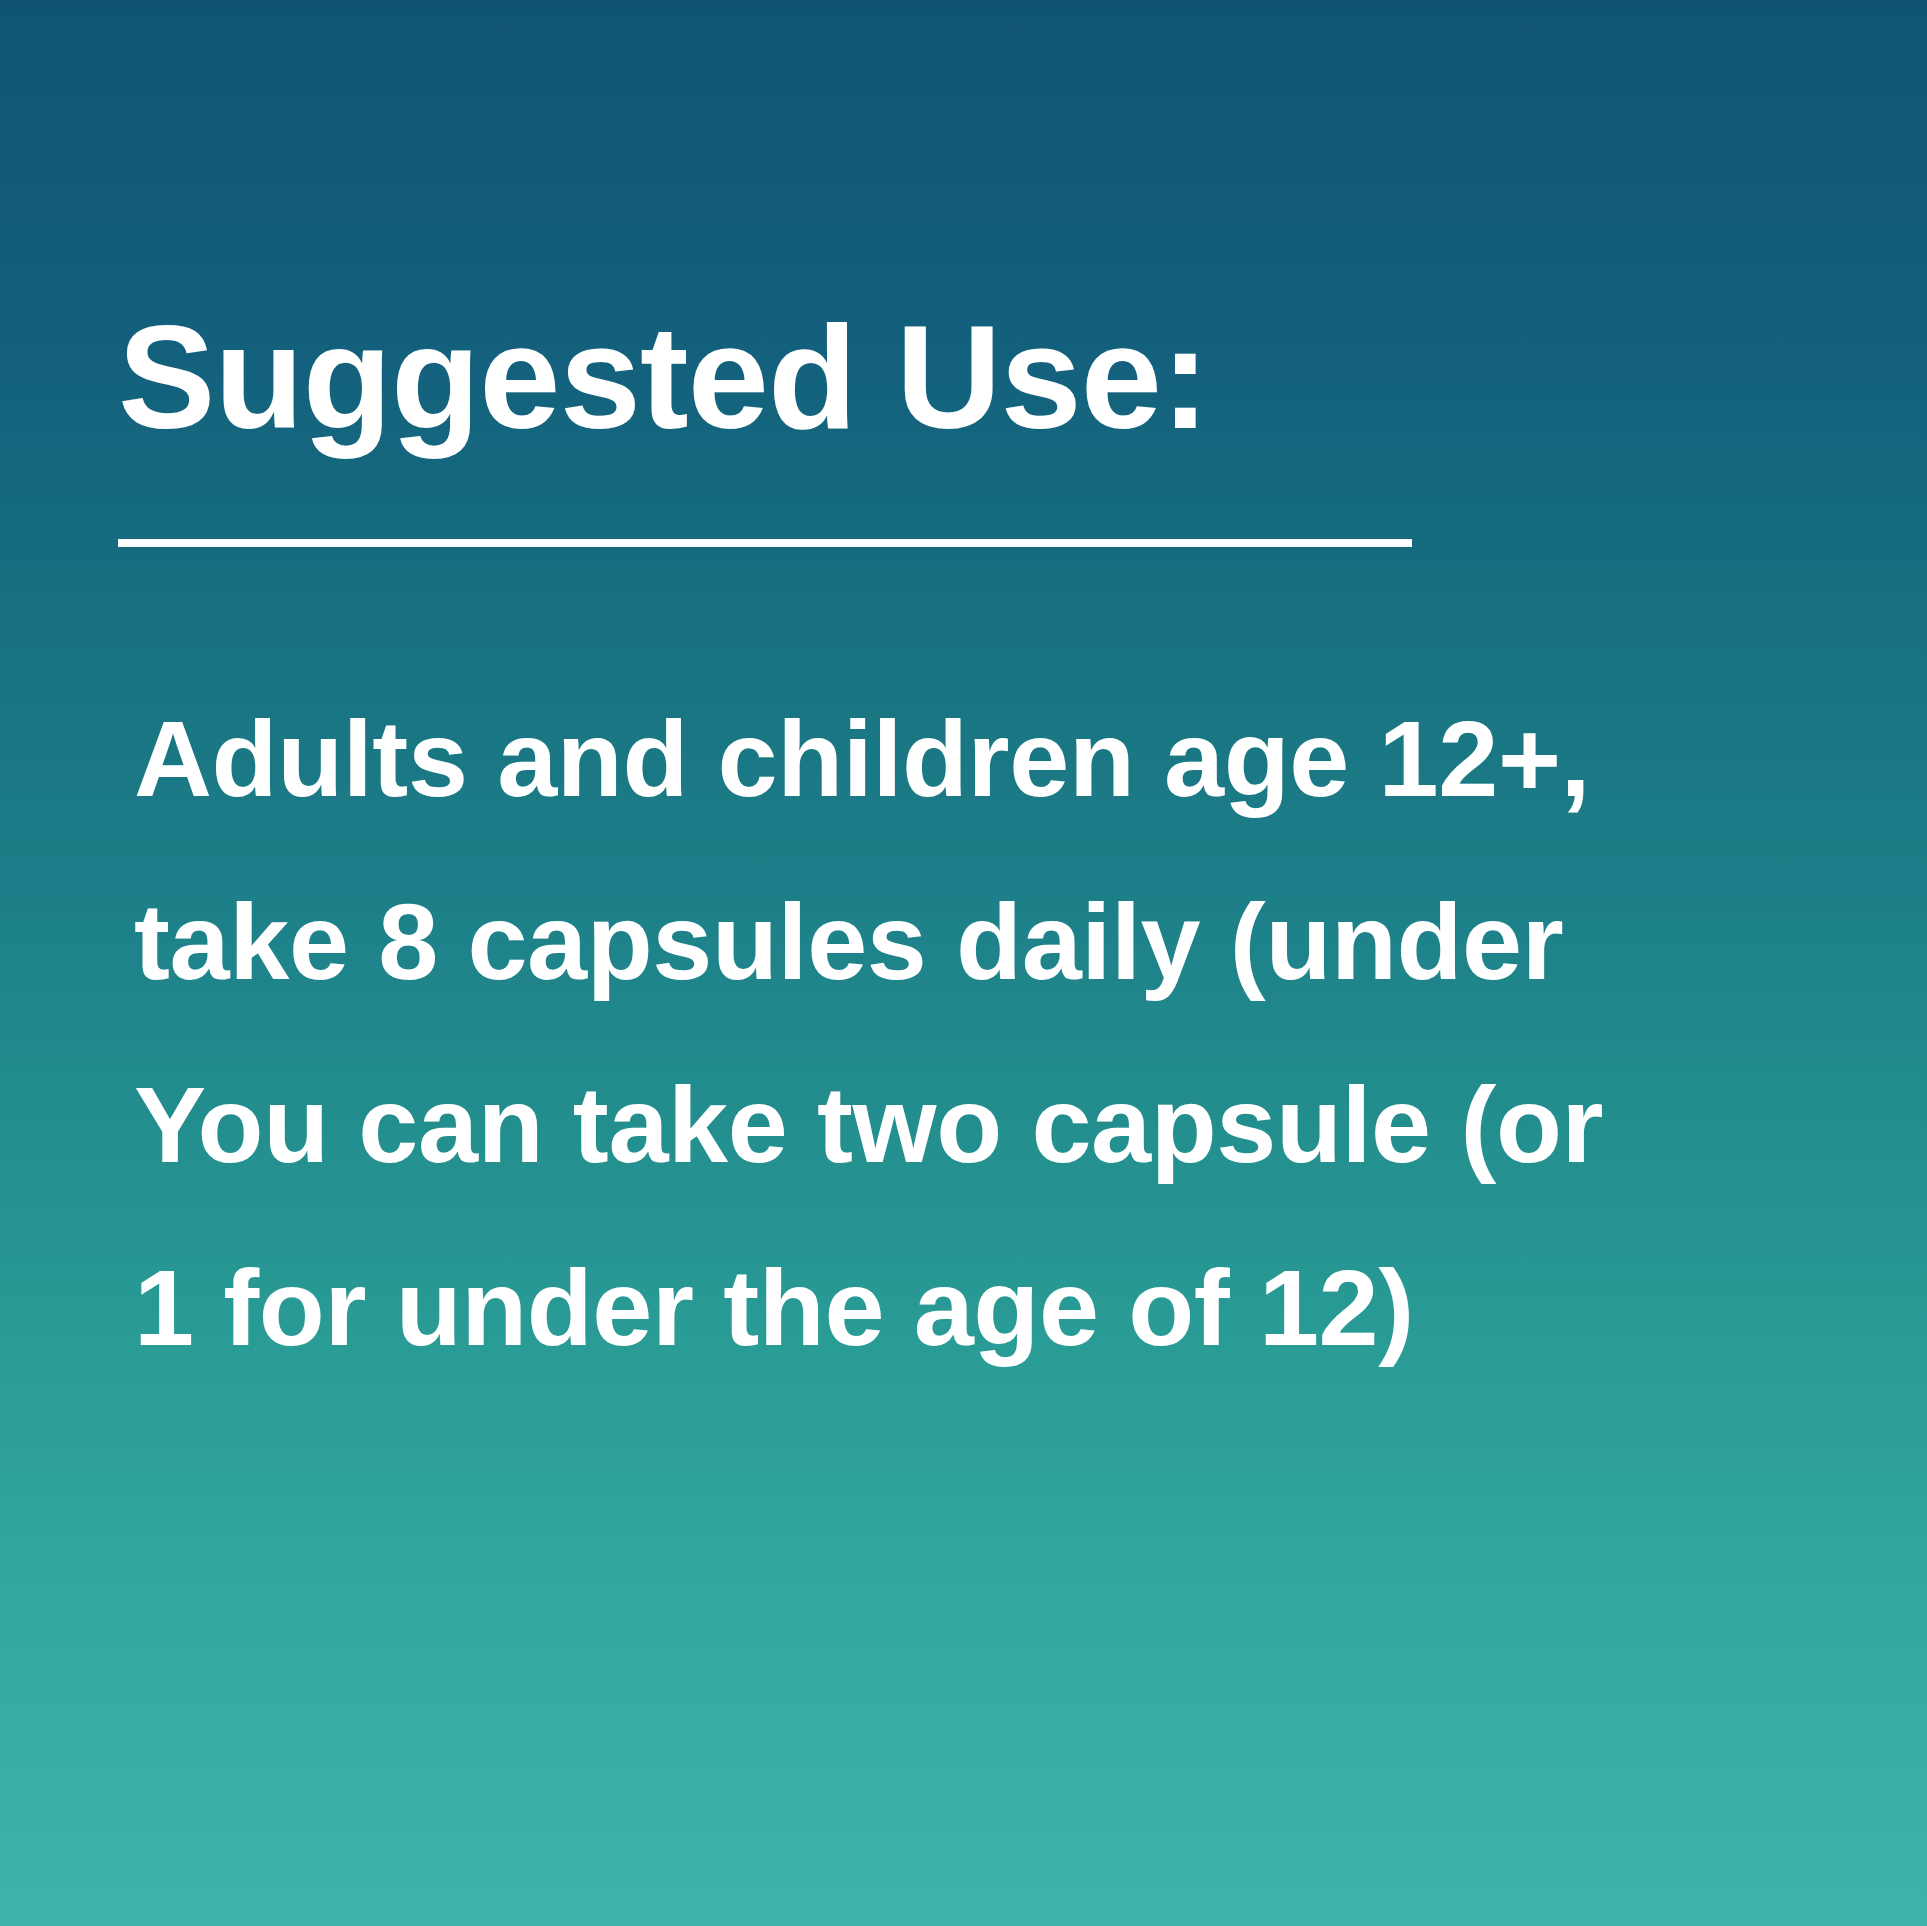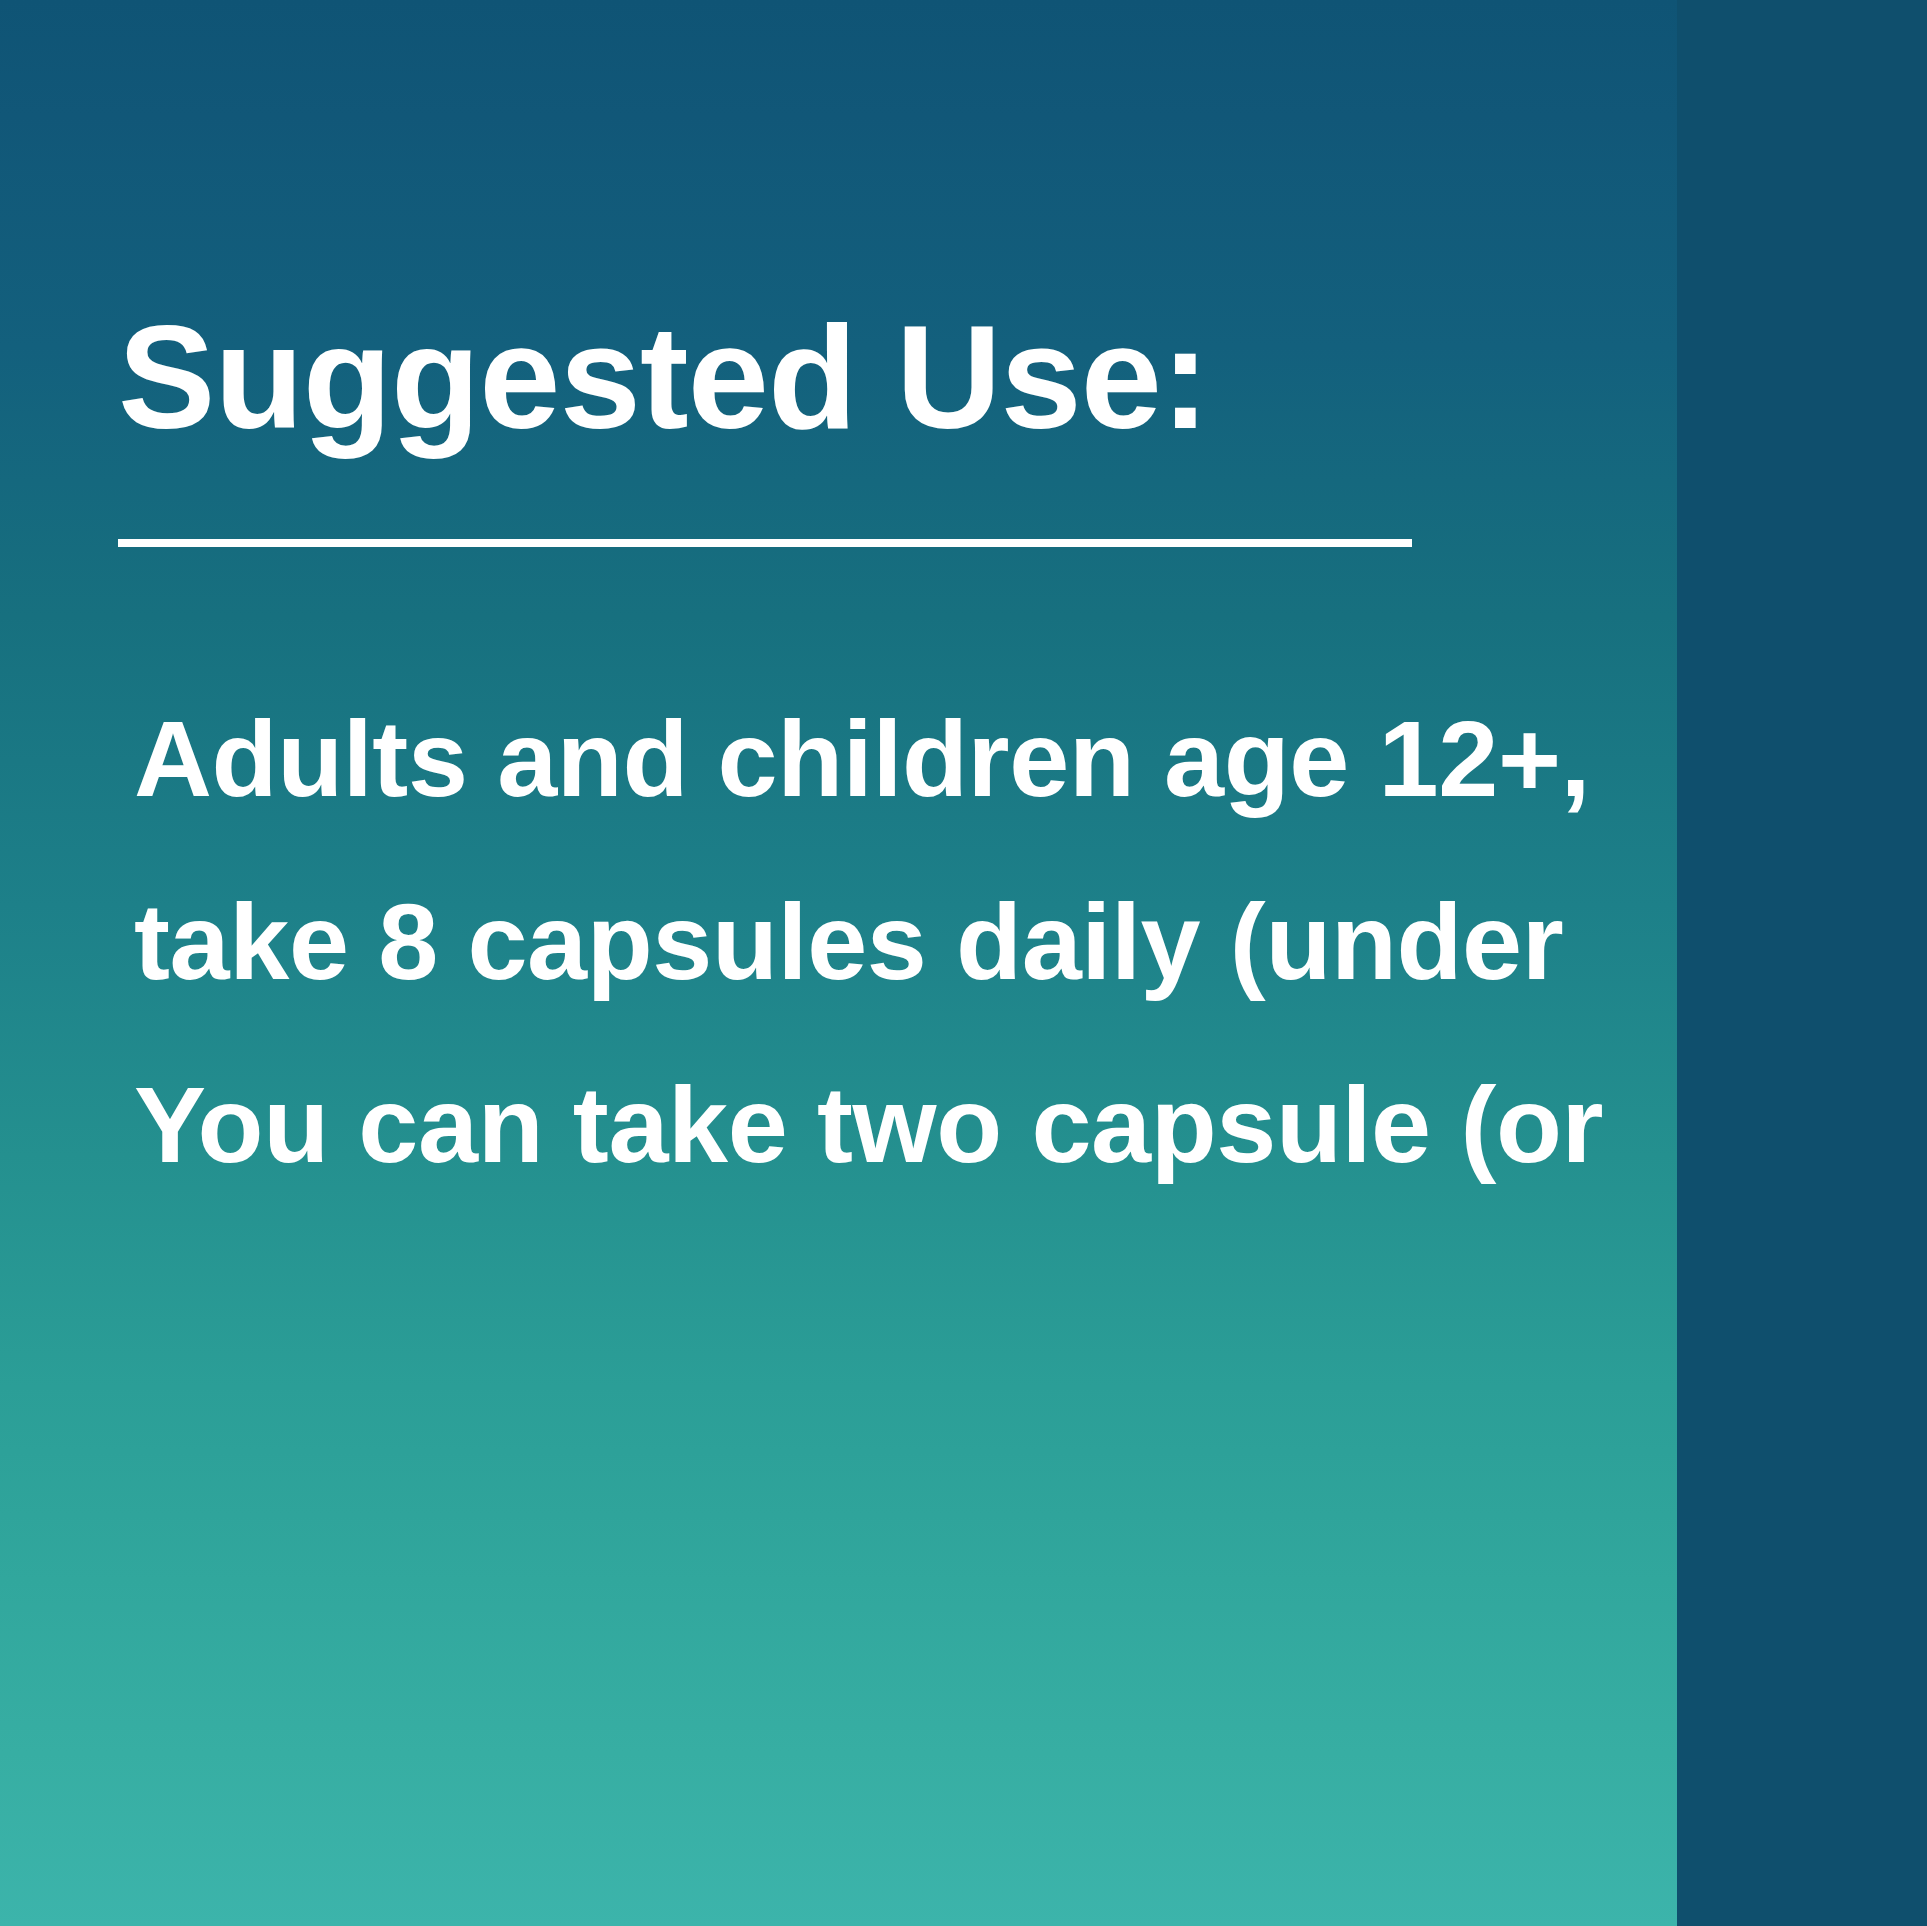--- a/index.html
+++ b/index.html
@@ -3,21 +3,21 @@
 <meta charset="utf-8">
 <style>
   html, body {
     margin: 0;
     padding: 0;
     background: #0f4f6d;
   }
 
   #canvas {
     position: relative;
-    width: 1677px;
+    width: 1927px;
     height: 1926px;
     overflow: hidden;
     background: linear-gradient(
       180deg,
       #0f5475 0%,
       #115778 6%,
       #13607d 18%,
       #17707f 32%,
       #1d8089 47%,
       #24908f 60%,
@@ -85,16 +85,17 @@
 
   <div class="heading-block">
     <h1 class="heading-title">Suggested Use:</h1>
     <div class="heading-rule"></div>
   </div>
 
   <div class="body-block">
     <span class="body-line">Adults and children age 12+,</span>
     <span class="body-line">take 8 capsules daily (under</span>
     <span class="body-line">You can take two capsule (or</span>
+    <span class="body-line">1 for under the age of 12)</span>
   </div>
 
 </div>
 
 
 </body></html>

